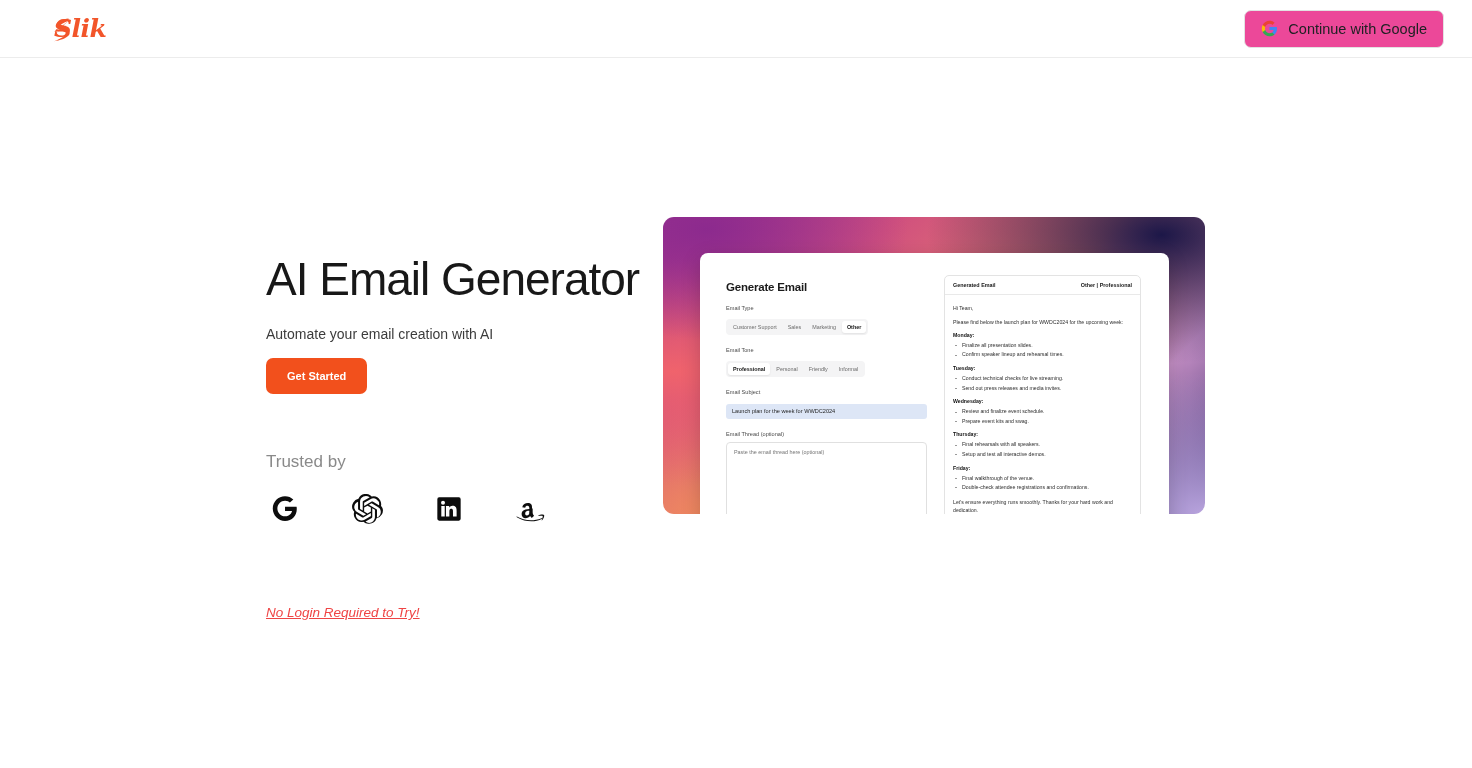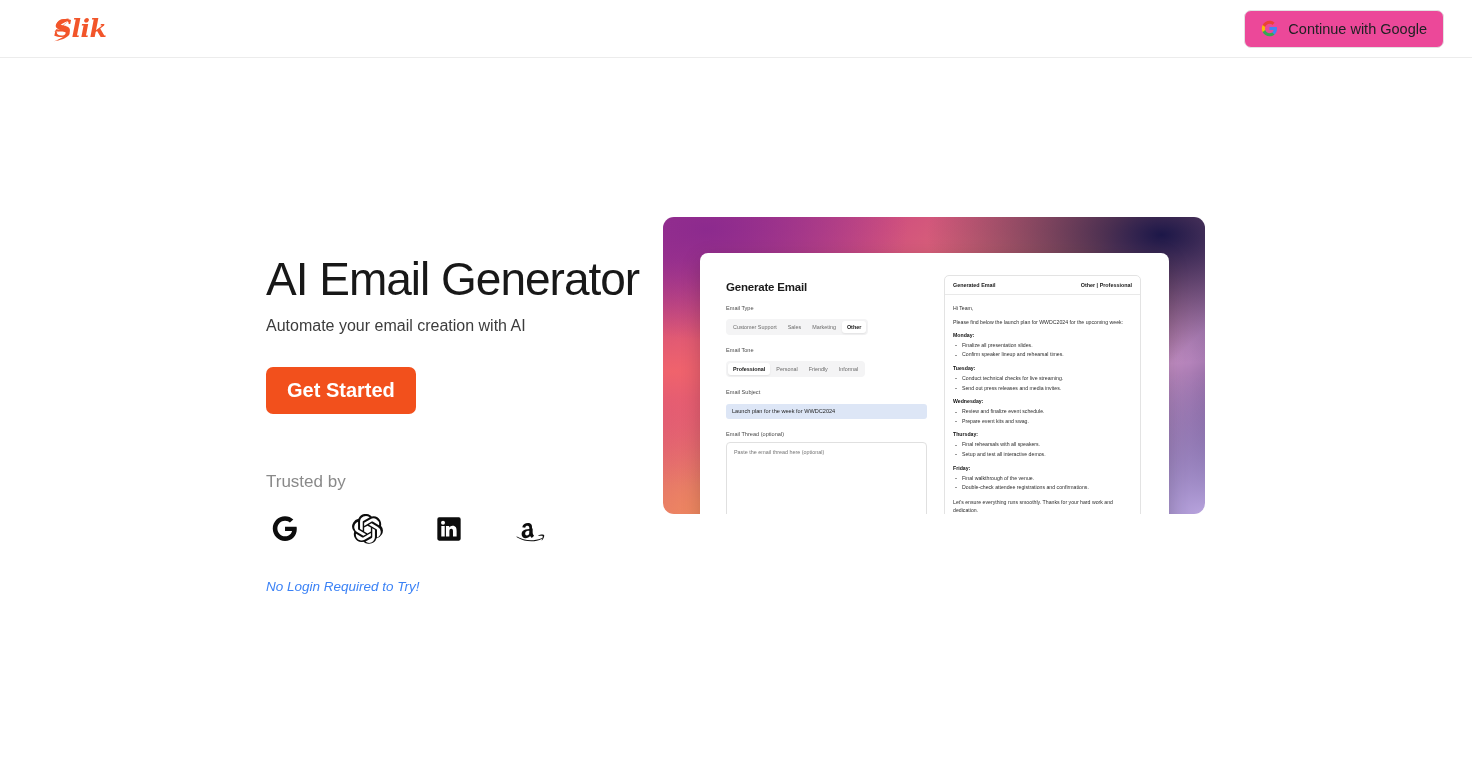--- a/index.html
+++ b/index.html
@@ -39,45 +39,45 @@
 
   
   .hero-left {
     position: absolute; left: 266px; top: 255px; width: 380px;
   }
   .hero-title {
     font-size: 46px; font-weight: 400; color: #181818;
     letter-spacing: -1px; line-height: 1.05;
   }
   .hero-sub {
-    margin-top: 14px; font-size: 16px; color: #3c3c3c;
+    margin-top: 23px; font-size: 14px; color: #3c3c3c;
   }
   .cta-btn {
-    margin-top: 32px;
+    margin-top: 16px;
     display: inline-block;
     background: #f2501c; color: #fff;
     border: none; border-radius: 7px;
     padding: 12px 21px;
-    font-size: 20px; font-weight: 600;
+    font-size: 11px; font-weight: 600;
     cursor: pointer;
     font-family: "Liberation Sans", sans-serif;
   }
 
   .trusted-label {
     margin-top: 58px;
     font-size: 17px; color: #8a8a8a;
   }
   .logo-row {
     margin-top: 18px;
     display: flex; align-items: center; gap: 44px;
   }
   .brand { width: 38px; height: 38px; display: flex; align-items: center; justify-content: center; }
   .no-login {
-    margin-top: 31px;
-    font-size: 13.5px; font-style: italic; color: #3b82f6;
+    margin-top: 77px;
+    font-size: 13.5px; font-style: italic; color: #ef4444; text-decoration: underline;
   }
 
   
   .mockup {
     position: absolute; left: 663px; top: 217px;
     width: 542px; height: 297px;
     border-radius: 11px;
     background:
       radial-gradient(ellipse 70% 70% at 92% 6%, #1c1748 0%, rgba(28,23,72,0) 62%),
       radial-gradient(ellipse 62% 62% at 8% 4%, #8c2a8e 0%, rgba(140,42,142,0) 60%),

